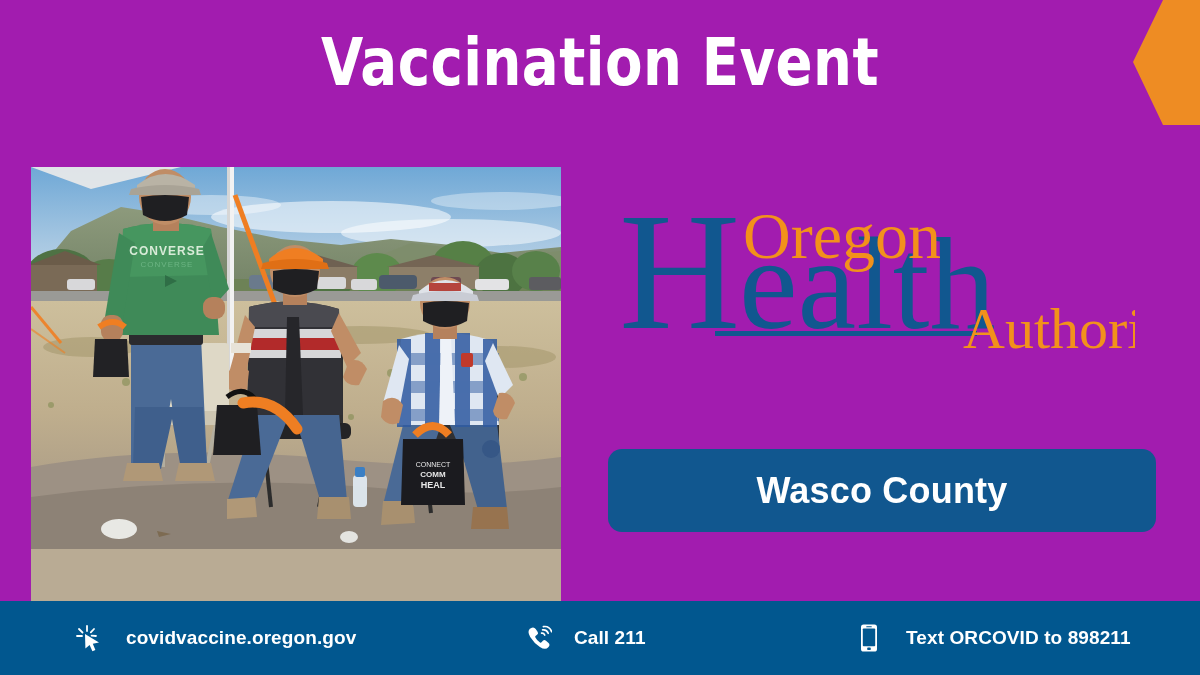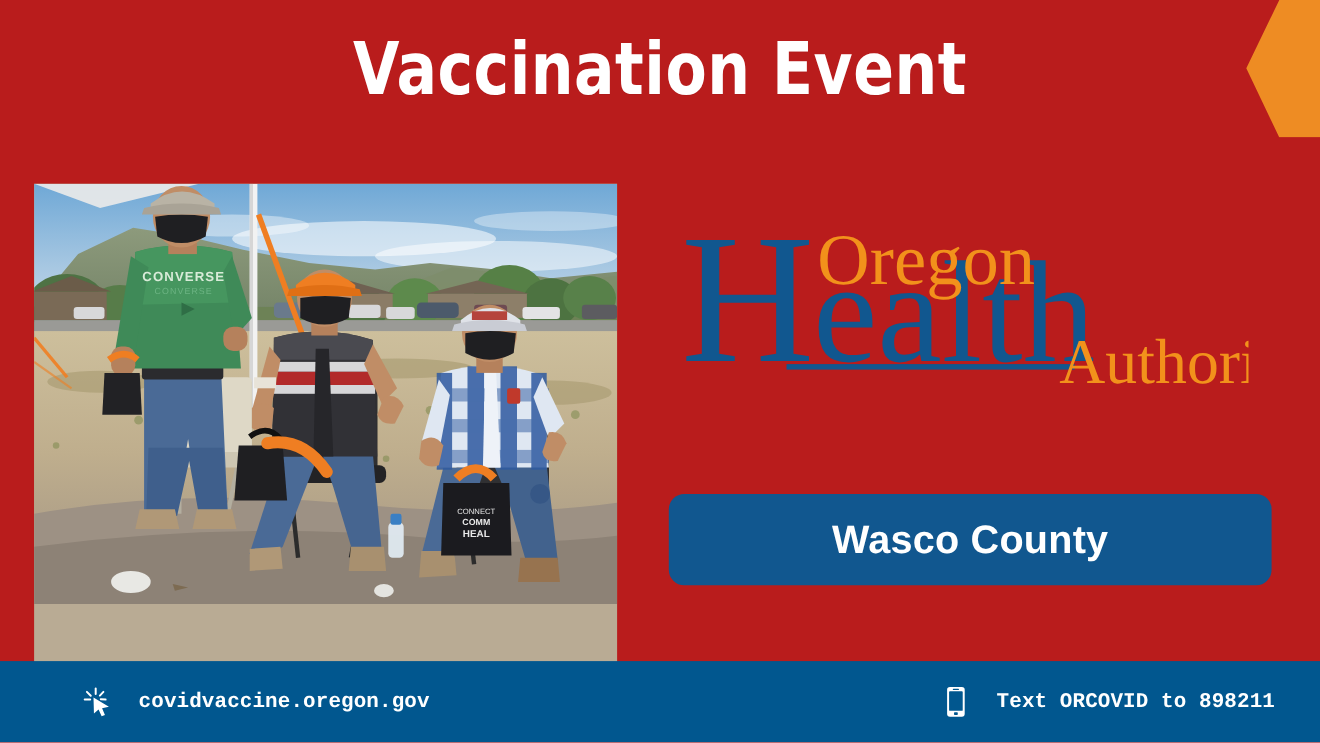--- a/index.html
+++ b/index.html
@@ -9,21 +9,21 @@
   body {
     width: 1200px;
     height: 675px;
     overflow: hidden;
     font-family: "Liberation Sans", sans-serif;
   }
   #poster {
     position: relative;
     width: 1200px;
     height: 675px;
-    background: #b91c1c;
+    background: #a21caf;
     overflow: hidden;
   }
 
   
   #header-banner {
     position: absolute;
     left: 0;
     top: 0;
     width: 1200px;
     height: 125px;
@@ -114,21 +114,21 @@
   .footer-icon {
     display: flex;
     align-items: center;
     justify-content: center;
     width: 34px;
     height: 34px;
     flex: 0 0 auto;
   }
   .footer-label {
     color: #ffffff;
-    font-family: Liberation Mono, monospace;
+    font-family: Liberation Sans, sans-serif;
     font-weight: bold;
     font-size: 19px;
     letter-spacing: 0.1px;
     white-space: nowrap;
     margin-left: 20px;
   }
   #footer-item-web   { left: 72px; }
   #footer-item-call  { left: 520px; }
   #footer-item-text  { left: 852px; }
 </style>
@@ -408,20 +408,33 @@
             <line x1="3" y1="13" x2="8" y2="13"></line>
             <line x1="20" y1="6" x2="16.8" y2="9.4"></line>
             <line x1="22" y1="13" x2="17.6" y2="12.6"></line>
           </g>
           <path d="M11 11 L25 19.5 L18.8 20.8 L21.4 27 L18.4 28.2 L15.6 22 L11.4 25.6 Z" fill="#ffffff"></path>
         </svg>
       </span>
       <span class="footer-label">covidvaccine.oregon.gov</span>
     </div>
 
+    <div class="footer-item" id="footer-item-call">
+      <span class="footer-icon">
+        <svg width="30" height="30" viewBox="0 0 30 30" xmlns="http://www.w3.org/2000/svg">
+          <path d="M8.5 5.5 q3.2 -2.2 5.2 0.6 l2 3 q1 1.5 -0.6 2.7 l-1.6 1.2 q-0.6 0.5 -0.1 1.4 q1.6 3.1 4.6 5 q0.9 0.6 1.5 -0.1 l1.4 -1.5 q1.3 -1.4 2.8 -0.2 l2.6 2.1 q2.4 2 0 4.6 q-3 3.2 -8.4 -0.4 q-6 -4 -9.7 -10 q-3.3 -5.4 -0.2 -8.4 z" fill="#ffffff"></path>
+          <g stroke="#ffffff" stroke-width="1.7" fill="none" stroke-linecap="round">
+            <path d="M19.6 10.2 q2.2 -0.3 3.1 1.8"></path>
+            <path d="M20.6 6.9 q4.1 -0.6 5.6 3.4"></path>
+            <path d="M21.4 3.6 q6.1 -0.9 8.2 5"></path>
+          </g>
+        </svg>
+      </span>
+      <span class="footer-label">Call 211</span>
+    </div>
 
     <div class="footer-item" id="footer-item-text">
       <span class="footer-icon">
         <svg width="30" height="30" viewBox="0 0 30 30" xmlns="http://www.w3.org/2000/svg">
           <rect x="7" y="1.5" width="16" height="27" rx="2.6" fill="#ffffff"></rect>
           <rect x="8.8" y="5.4" width="12.4" height="17.8" rx="0.8" fill="#01578f"></rect>
           <rect x="12.2" y="3.2" width="5.6" height="1.1" rx="0.55" fill="#01578f"></rect>
           <rect x="13.3" y="24.6" width="3.4" height="2.4" rx="0.6" fill="#01578f"></rect>
         </svg>
       </span>

